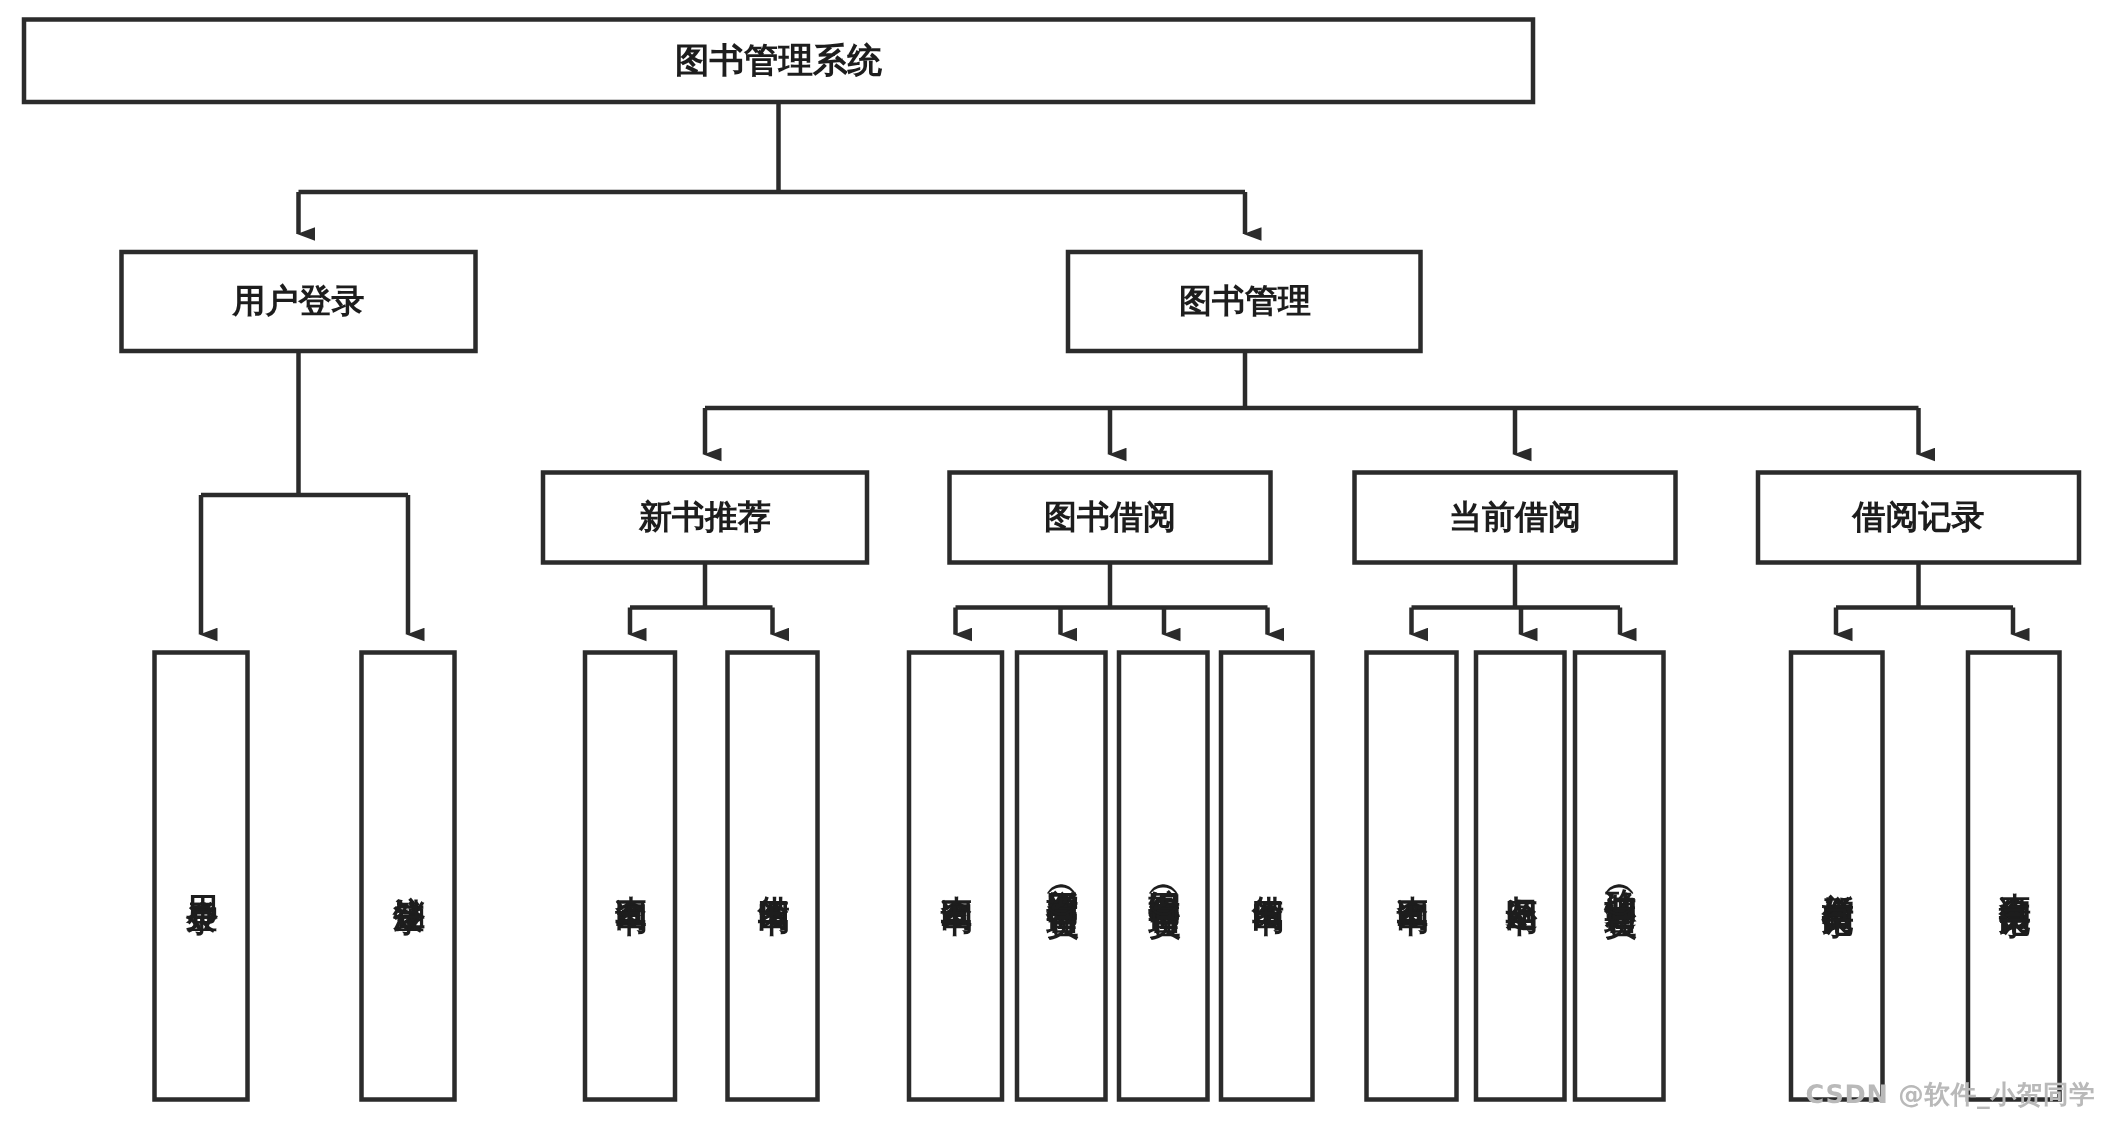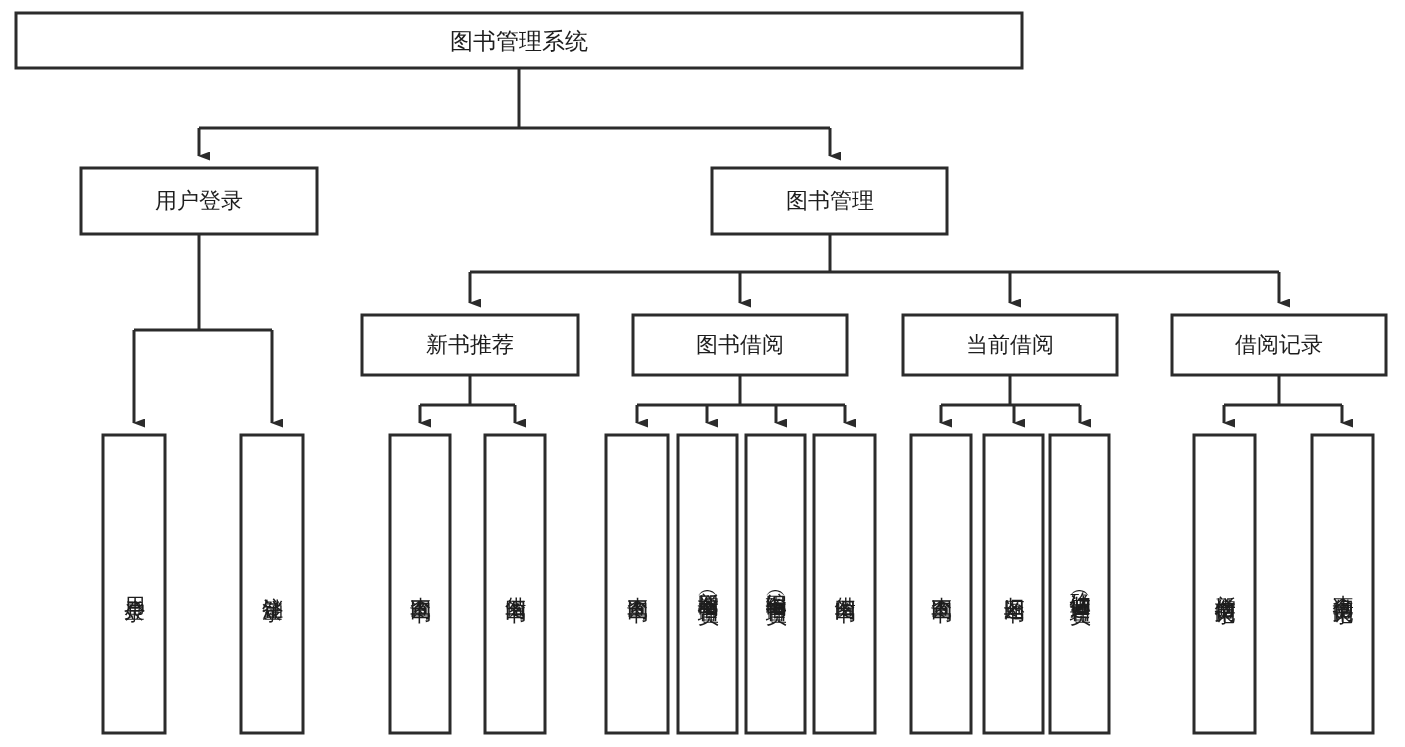--- a/index.html
+++ b/index.html
@@ -11,20 +11,21 @@
     width: 1405px;
     height: 747px;
     font-family: "DejaVu Sans", "Liberation Sans", sans-serif;
     overflow: hidden;
     position: relative;
   }
   #diagram-root {
     position: relative;
     width: 1405px;
     height: 747px;
+    font-weight: bold;
   }
   svg.diagram-svg {
     position: absolute;
     left: 0;
     top: 0;
     width: 1405px;
     height: 747px;
     display: block;
   }
   .node-box {
@@ -208,13 +209,14 @@
   <div class="leaf-label" style="left:606px;  top:435px; width:62px; height:298px;">查询图书</div>
   <div class="leaf-label" style="left:678px;  top:435px; width:59px; height:298px;">新增图书（管理员）</div>
   <div class="leaf-label" style="left:746px;  top:435px; width:59px; height:298px;">编辑图书（管理员）</div>
   <div class="leaf-label" style="left:814px;  top:435px; width:61px; height:298px;">借阅图书</div>
   <div class="leaf-label" style="left:911px;  top:435px; width:60px; height:298px;">查询图书</div>
   <div class="leaf-label" style="left:984px;  top:435px; width:59px; height:298px;">归还图书</div>
   <div class="leaf-label" style="left:1050px; top:435px; width:59px; height:298px;">确认归还（管理员）</div>
   <div class="leaf-label" style="left:1194px; top:435px; width:61px; height:298px;">新增借阅记录</div>
   <div class="leaf-label" style="left:1312px; top:435px; width:61px; height:298px;">查询借阅记录</div>
 
+  <div class="watermark">CSDN @软件_小贺同学</div>
 </div>
 
 </body></html>

